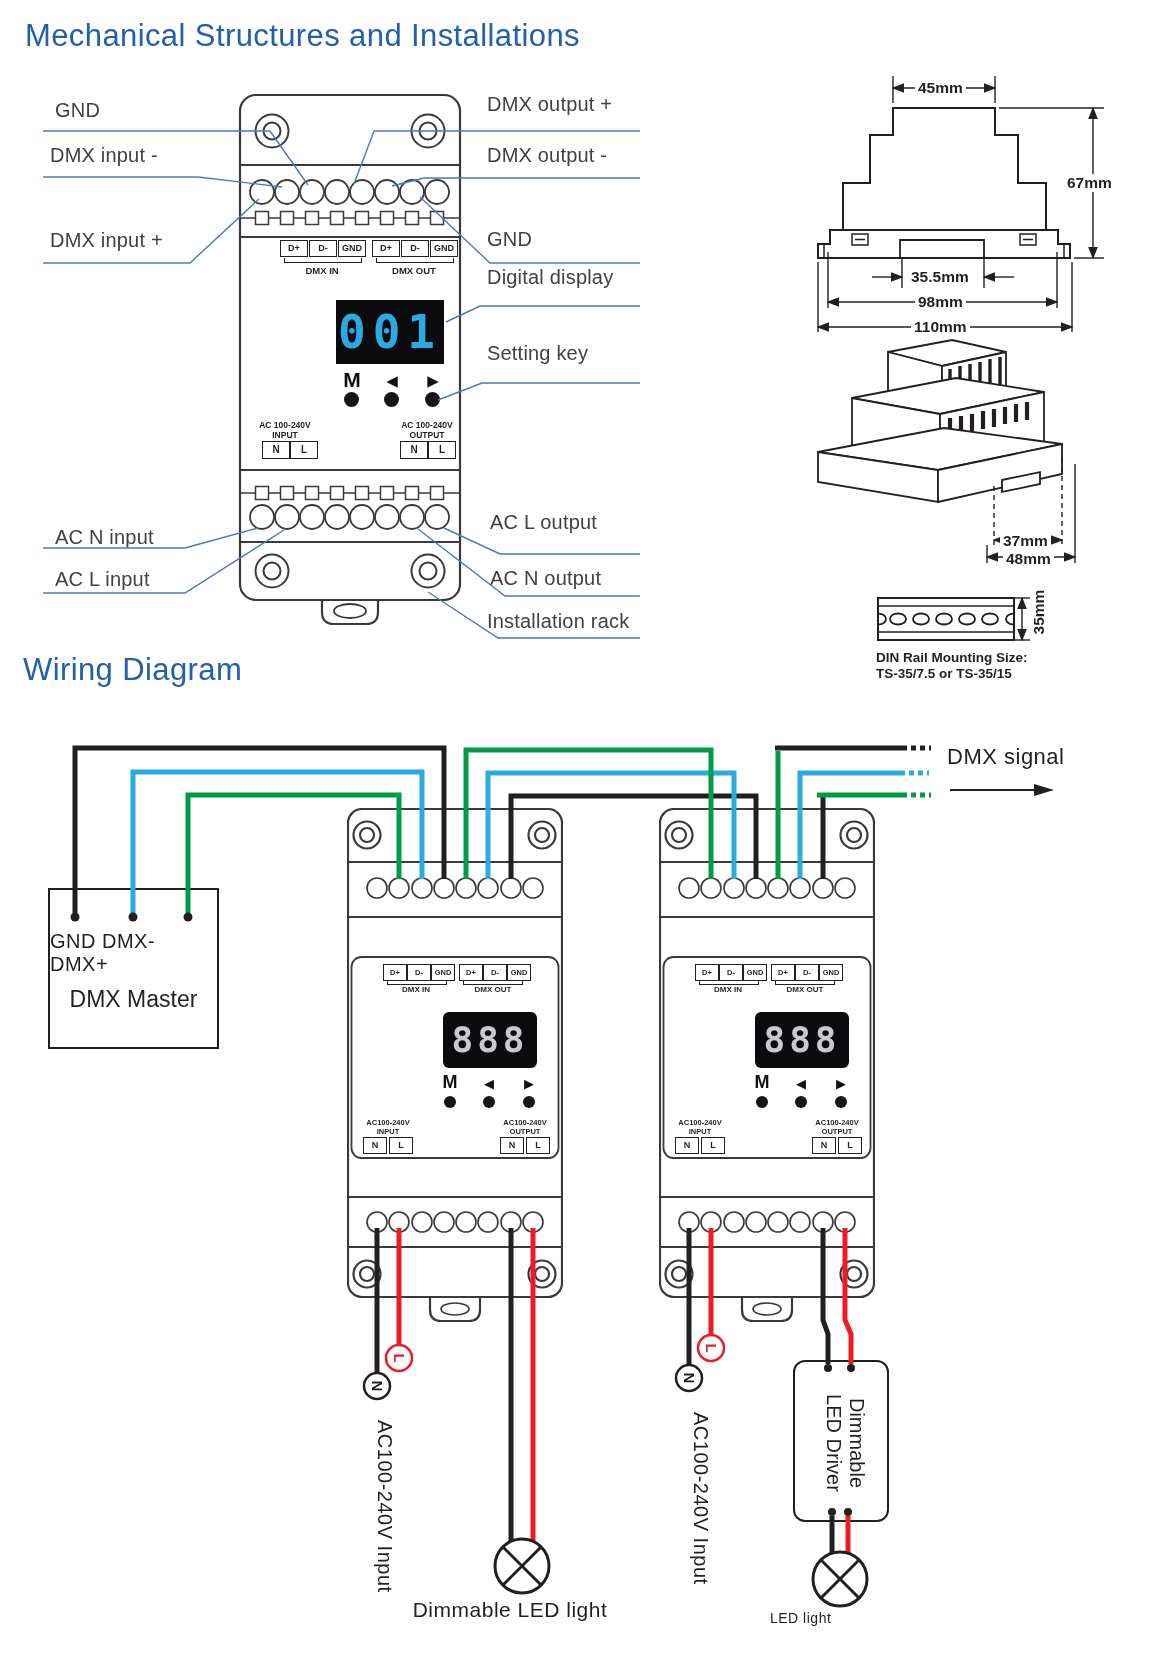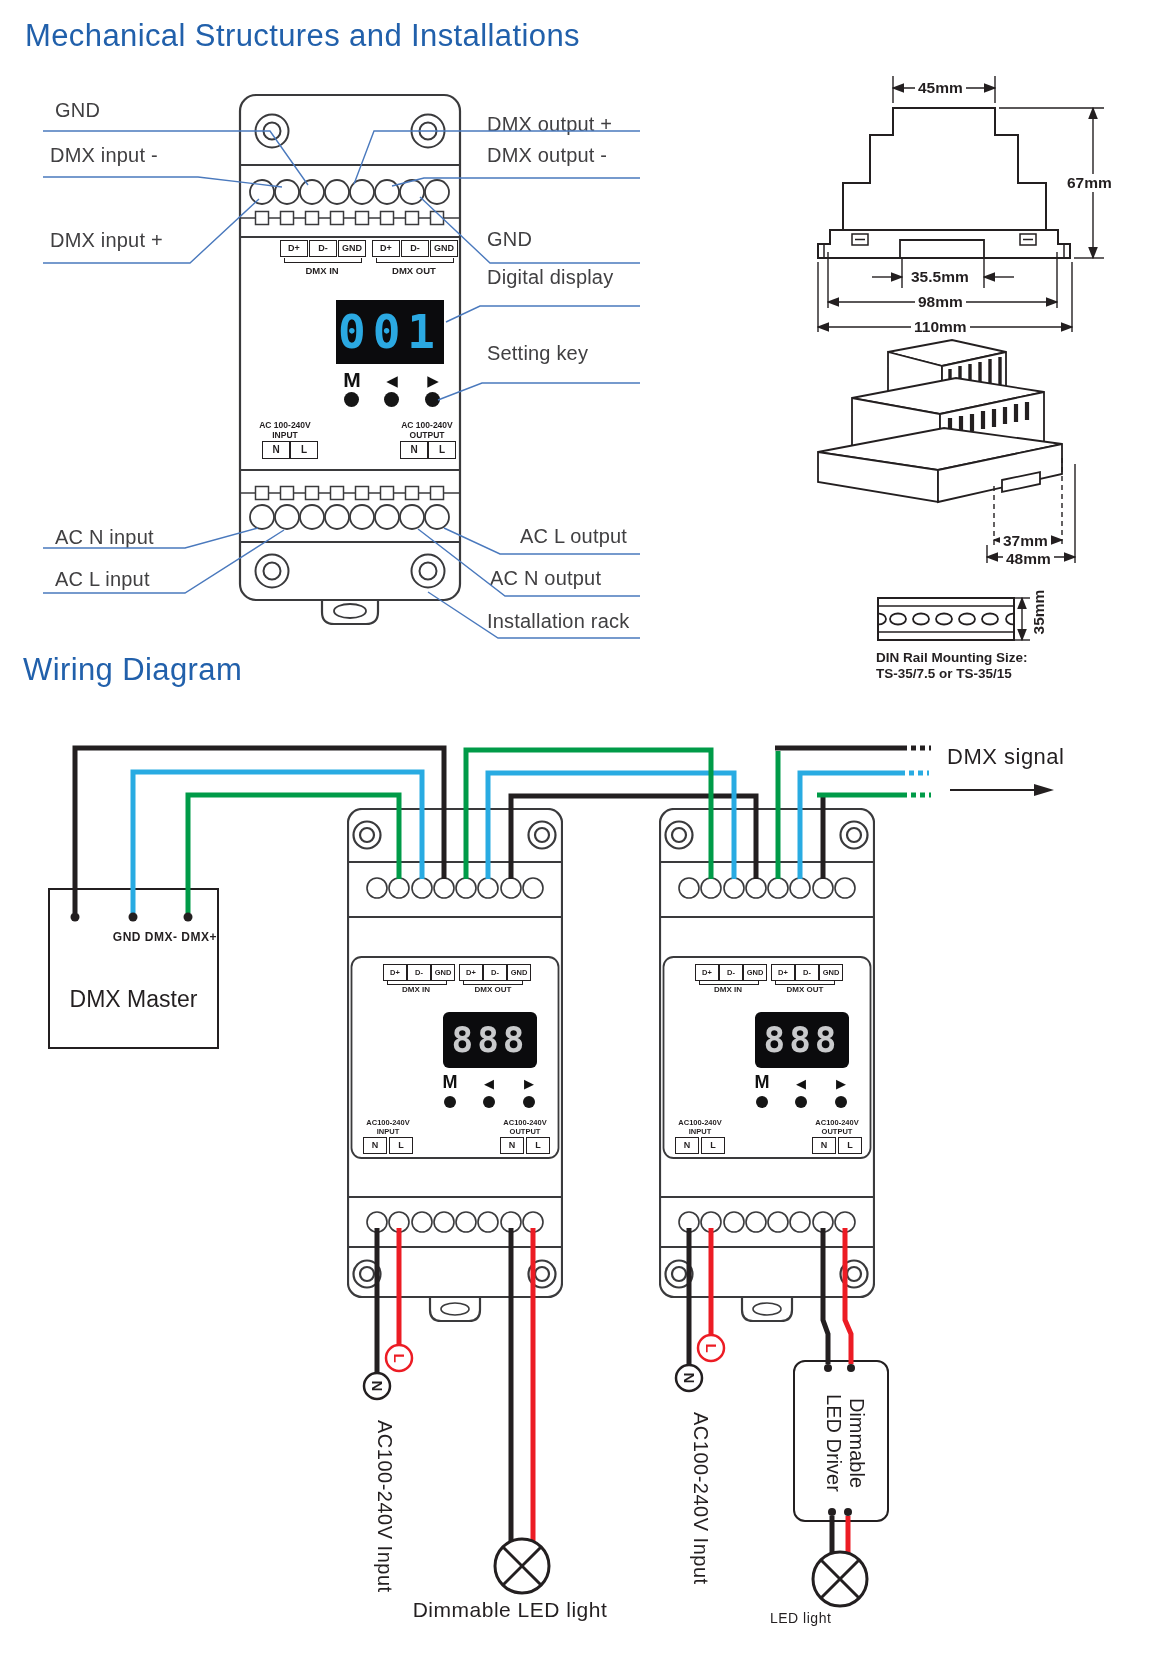--- a/index.html
+++ b/index.html
@@ -241,42 +241,42 @@
     <div class="nlbox" style="left:400px;top:441px;width:26px;height:16px;font-size:10px;line-height:16px;">N</div>
     <div class="nlbox" style="left:428px;top:441px;width:26px;height:16px;font-size:10px;line-height:16px;">L</div>
   </div>
 
   <div class="abs callout" style="left:55px;top:99px;">GND</div>
   <div class="abs callout" style="left:50px;top:144px;">DMX input -</div>
   <div class="abs callout" style="left:50px;top:229px;text-align:right;">DMX input +</div>
   <div class="abs callout" style="left:55px;top:526px;">AC N input</div>
   <div class="abs callout" style="left:55px;top:568px;">AC L input</div>
 
-  <div class="abs callout" style="left:487px;top:93px;margin-top:20px;">DMX output +</div>
+  <div class="abs callout" style="left:487px;top:93px;">DMX output +</div>
   <div class="abs callout" style="left:487px;top:144px;">DMX output -</div>
   <div class="abs callout" style="left:487px;top:228px;">GND</div>
   <div class="abs callout" style="left:487px;top:266px;">Digital display</div>
   <div class="abs callout" style="left:487px;top:342px;">Setting key</div>
-  <div class="abs callout" style="left:490px;top:525px;margin-left:30px;">AC L output</div>
+  <div class="abs callout" style="left:490px;top:511px;">AC L output</div>
   <div class="abs callout" style="left:490px;top:567px;">AC N output</div>
   <div class="abs callout" style="left:487px;top:610px;">Installation rack</div>
 
   <div class="abs dim" style="left:915px;top:79px;">45mm</div>
   <div class="abs dim" style="left:1064px;top:174px;">67mm</div>
   <div class="abs dim" style="left:908px;top:268px;">35.5mm</div>
   <div class="abs dim" style="left:915px;top:293px;">98mm</div>
   <div class="abs dim" style="left:911px;top:318px;">110mm</div>
   <div class="abs dim" style="left:1000px;top:532px;">37mm</div>
   <div class="abs dim" style="left:1003px;top:550px;">48mm</div>
   <div class="abs dim rotm90" style="left:1030px;top:644px;width:58px;text-align:center;">35mm</div>
   <div class="abs din-note" style="left:876px;top:650px;">DIN Rail Mounting Size:</div>
   <div class="abs din-note" style="left:876px;top:666px;">TS-35/7.5 or TS-35/15</div>
 
   <div class="box2 abs" style="left:48px;top:888px;width:167px;height:157px;">
-    <div class="abs" style="left:0;top:40px;width:100%;text-align:right;font-size:12px;font-weight:700;letter-spacing:.5px;">GND  DMX-  DMX+</div>
+    <div class="abs" style="left:0;top:40px;width:100%;text-align:left;font-size:20px;font-weight:400;letter-spacing:.5px;">GND  DMX-  DMX+</div>
     <div class="abs" style="left:0;top:96px;width:100%;text-align:center;font-size:23px;font-weight:500;">DMX Master</div>
   </div>
 
   <div class="wdev" style="left:347px;top:808px;">
     <svg width="216" height="515" viewBox="0 0 216 515">
       <g fill="none" stroke="#3a3a3c" stroke-width="2.2">
         <rect x="1" y="1" width="214" height="488" rx="14" fill="#fff"></rect>
         <line x1="1" y1="54" x2="215" y2="54" stroke-width="1.8"></line>
         <line x1="1" y1="109" x2="215" y2="109" stroke-width="1.8"></line>
         <line x1="1" y1="389" x2="215" y2="389" stroke-width="1.8"></line>

